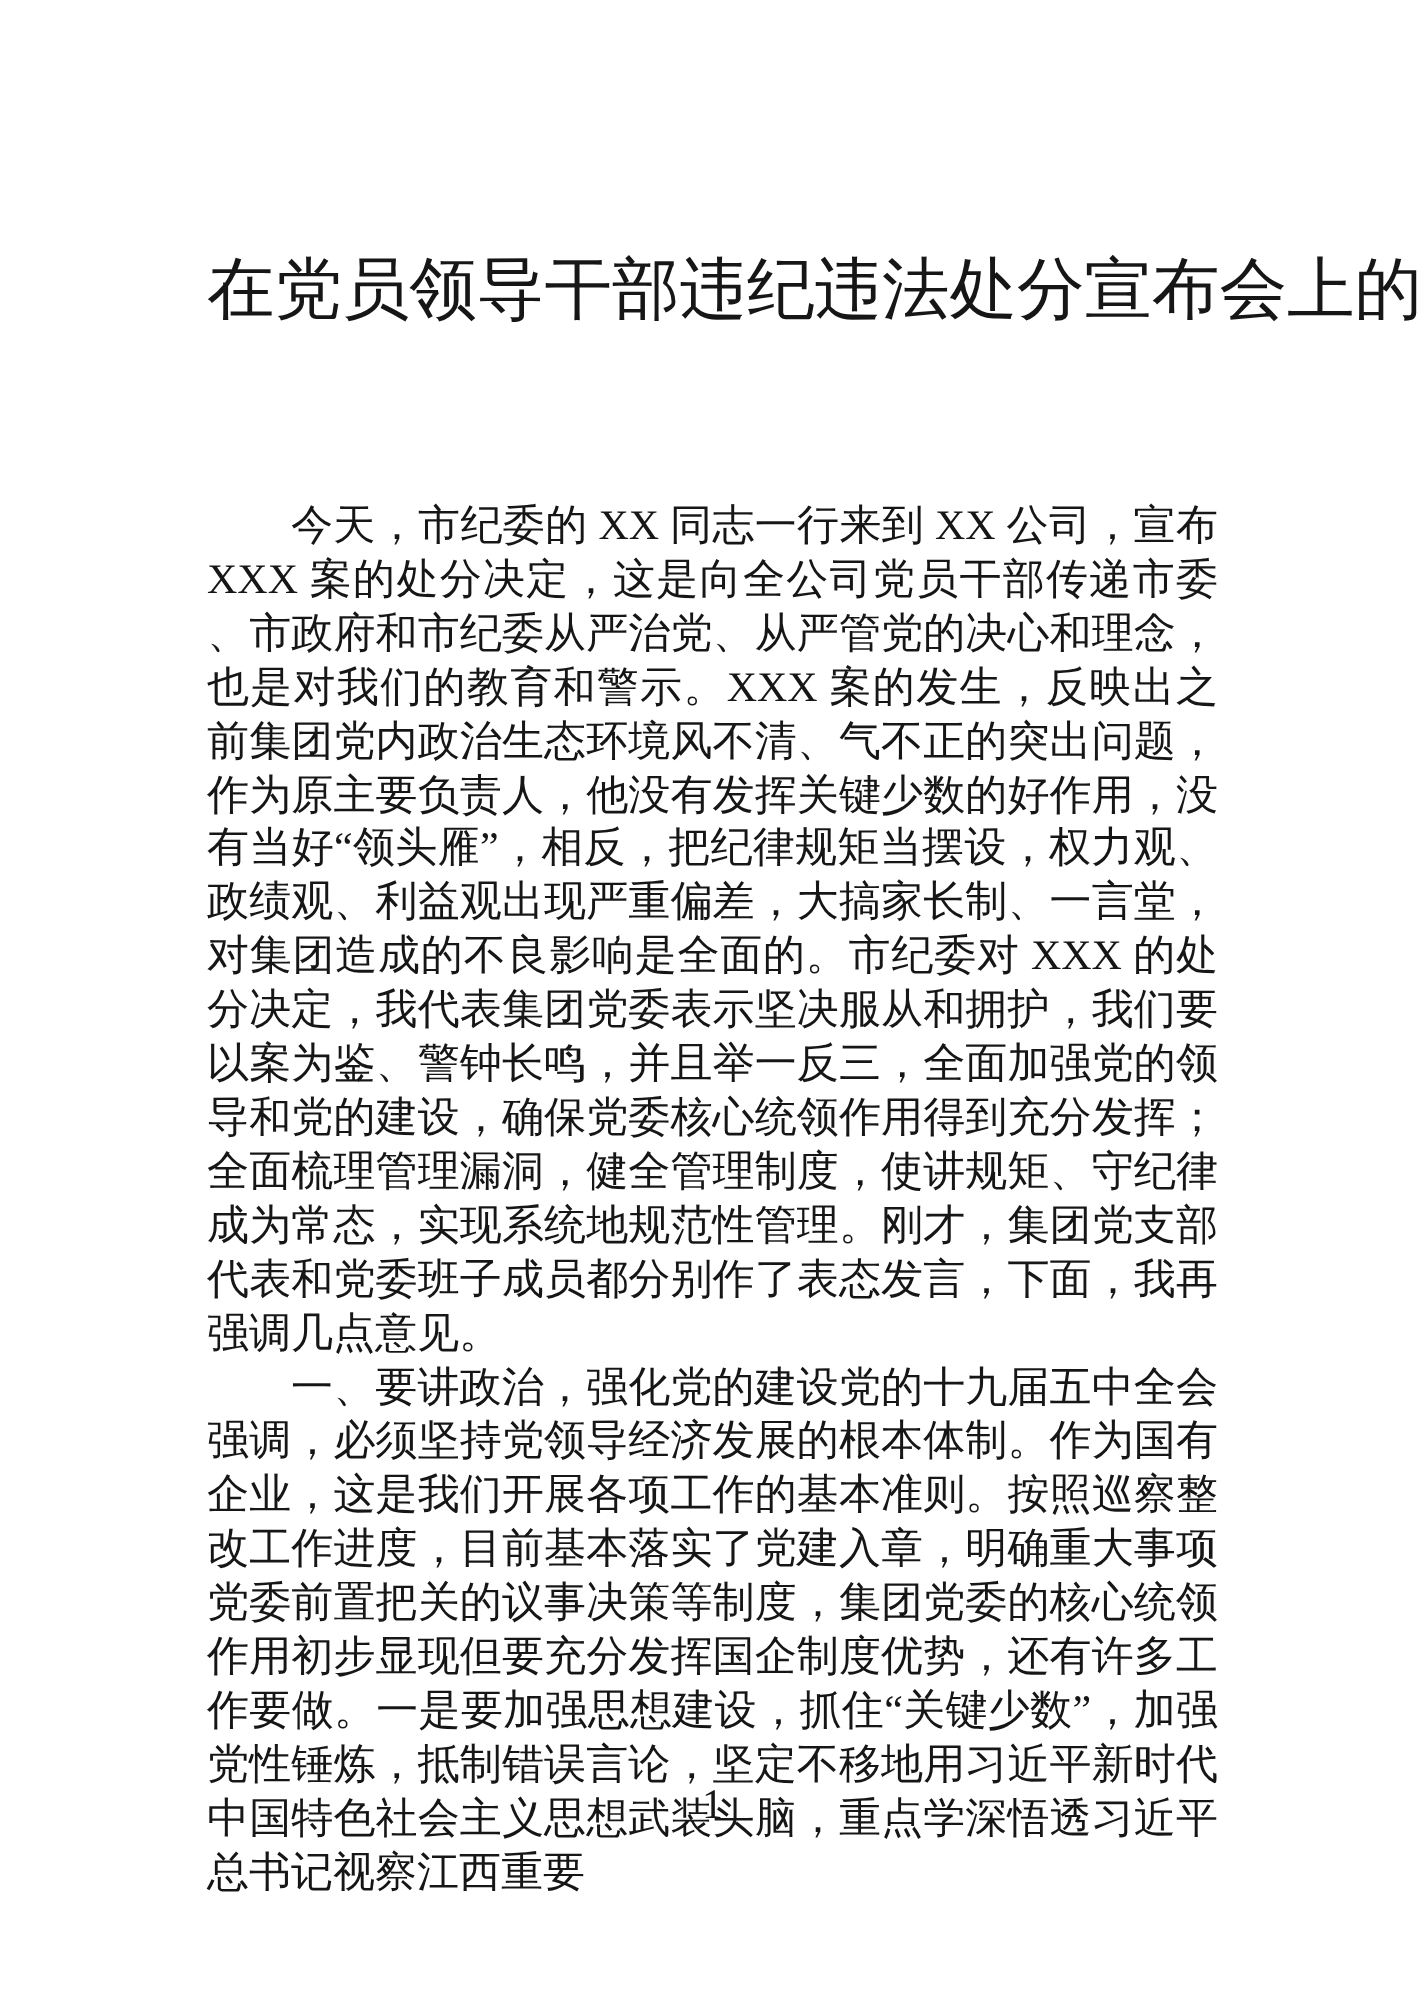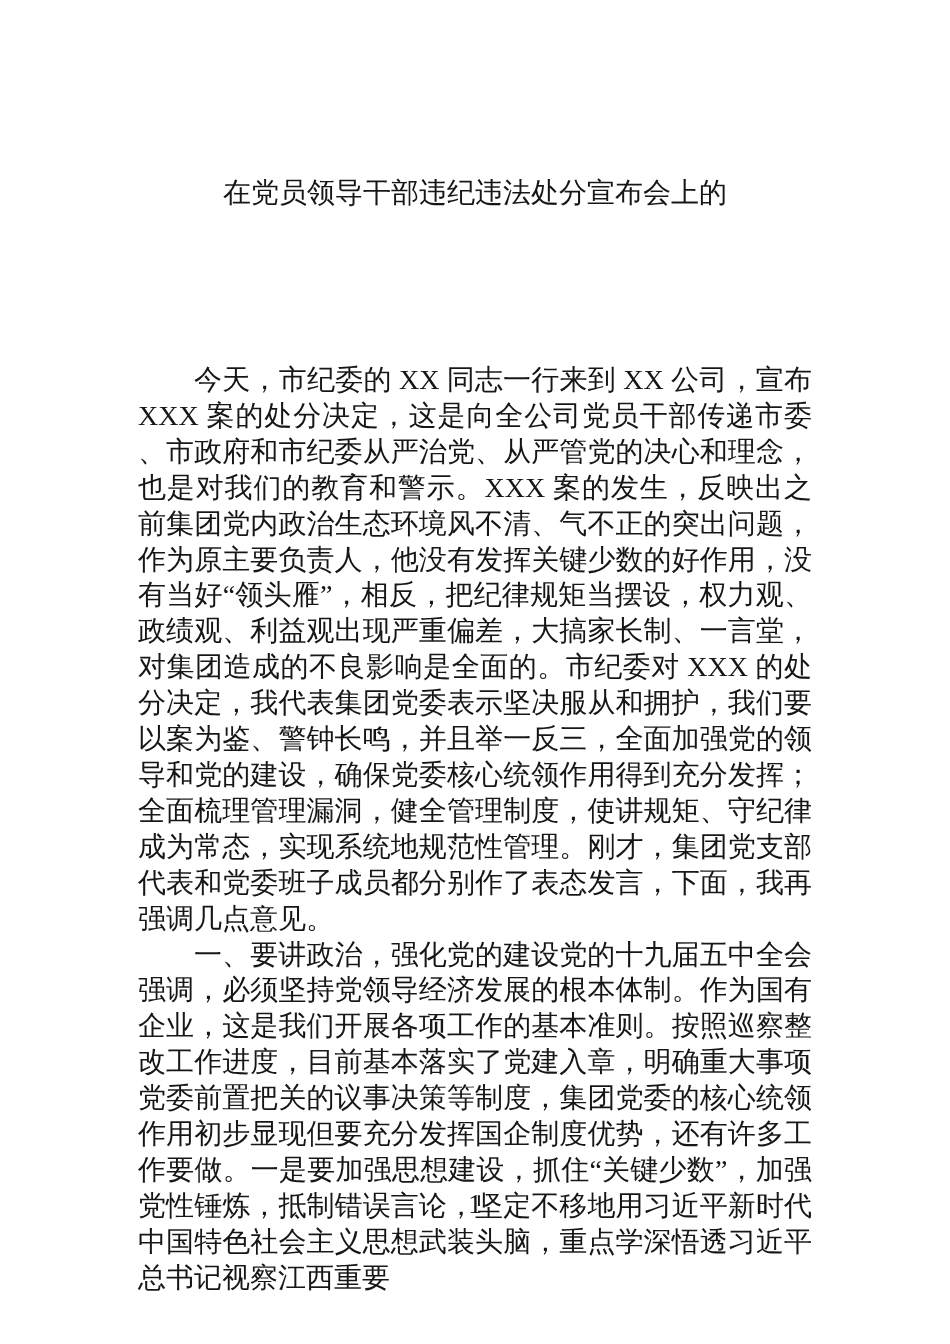--- a/index.html
+++ b/index.html
@@ -18,42 +18,41 @@
     background: #ffffff;
     color: #161616;
     overflow: hidden;
   }
   .doc-title {
     position: absolute;
     top: 155px;
     left: 138px;
     width: 674px;
     margin: 0;
-    text-align: center;
+    text-align: right;
     font-family: "Liberation Sans", sans-serif;
     font-weight: 500;
-    font-size: 28px;
+    font-size: 45px;
   }
   .title-line {
     display: block;
     line-height: 75px;
     white-space: nowrap;
   }
   .doc-body {
     position: absolute;
     top: 333px;
     left: 138px;
     width: 674px;
     
     font-family: "Liberation Serif", sans-serif;
     font-size: 28px;
     line-height: 35.9px;
     text-align: justify;
     text-justify: inter-ideograph;
-    margin-top: 29px;
   }
   .doc-body p {
     margin: 0;
     padding: 0;
     text-indent: 2em;
     overflow-wrap: break-word;
     line-break: anywhere;
   }
   .page-number {
     position: absolute;

